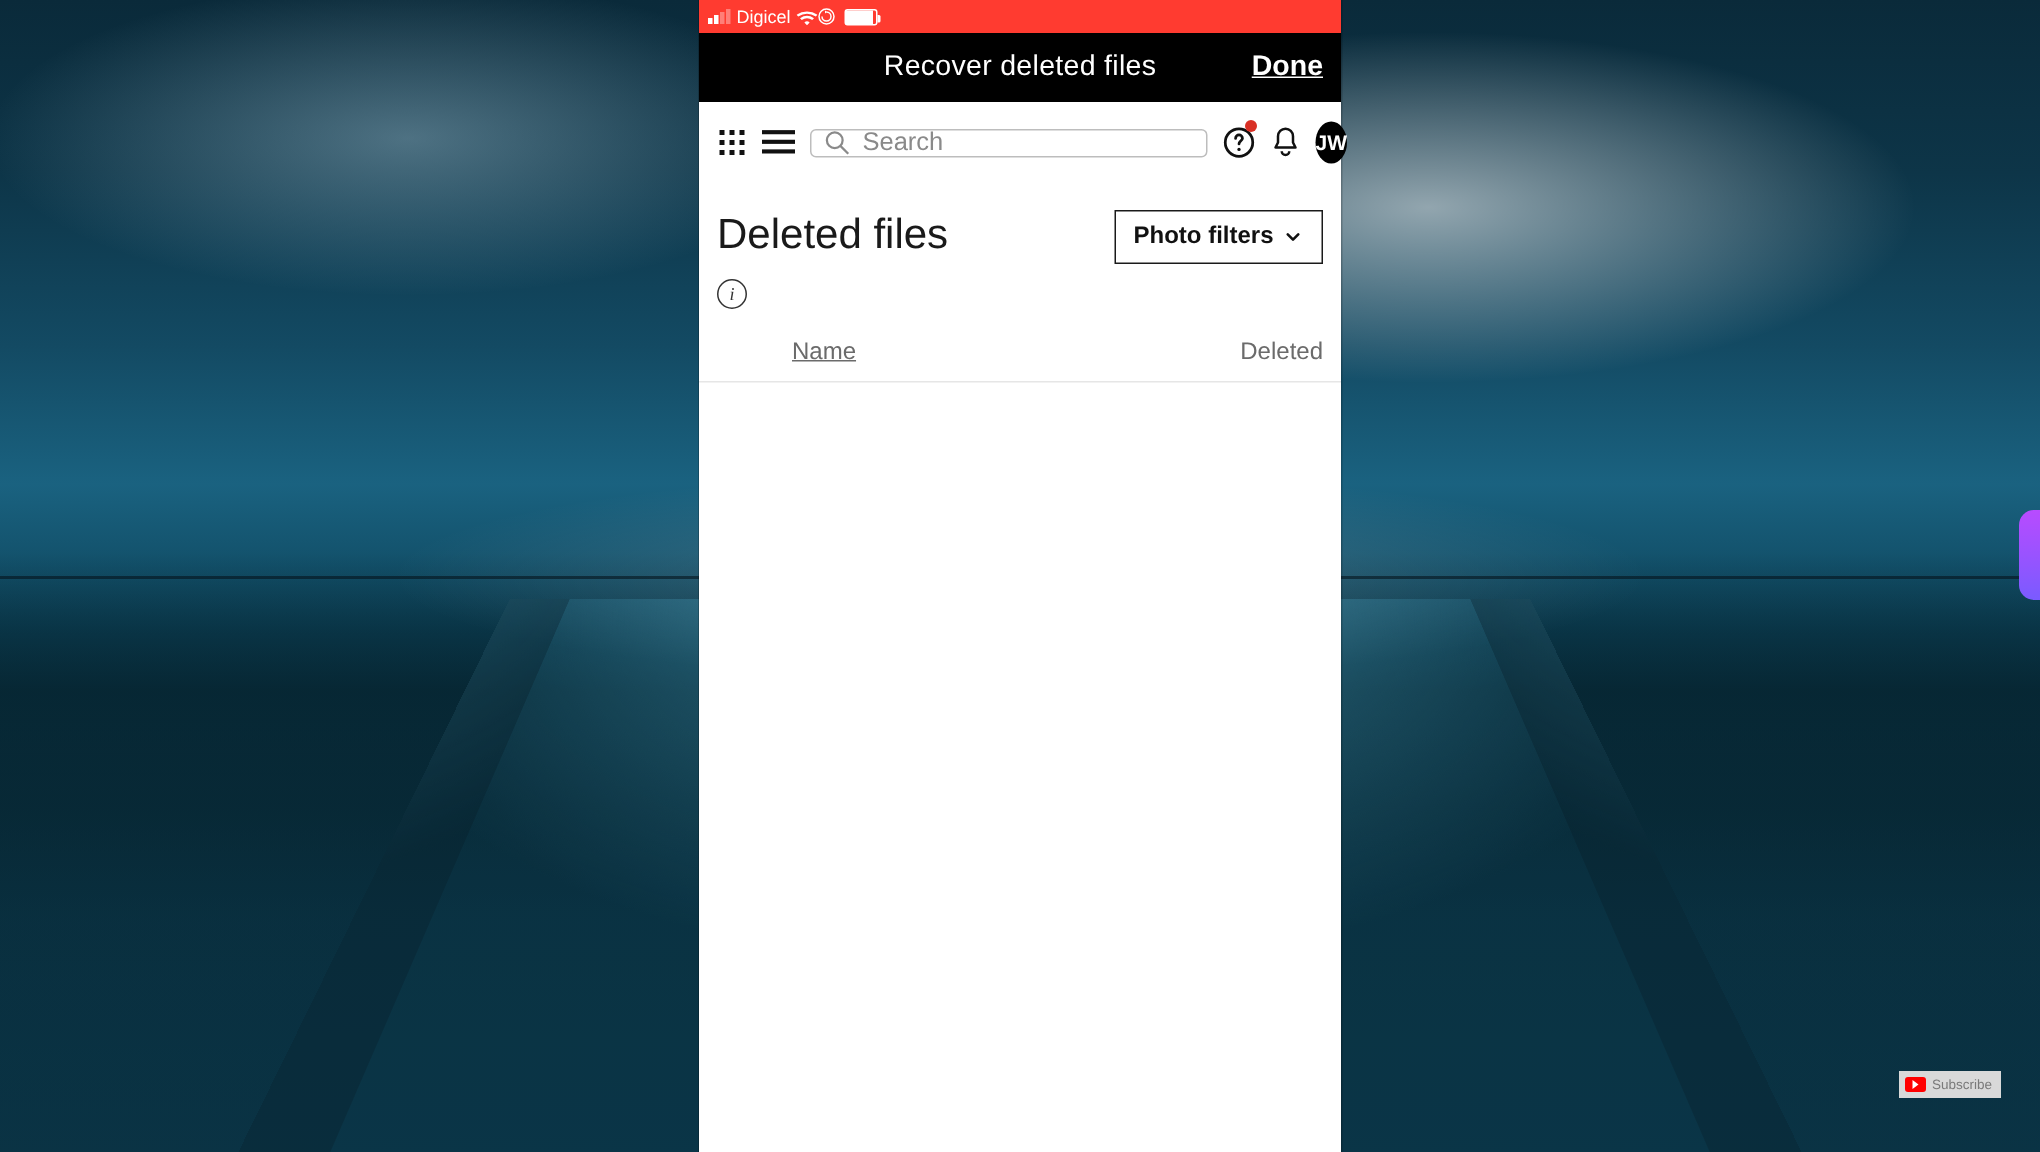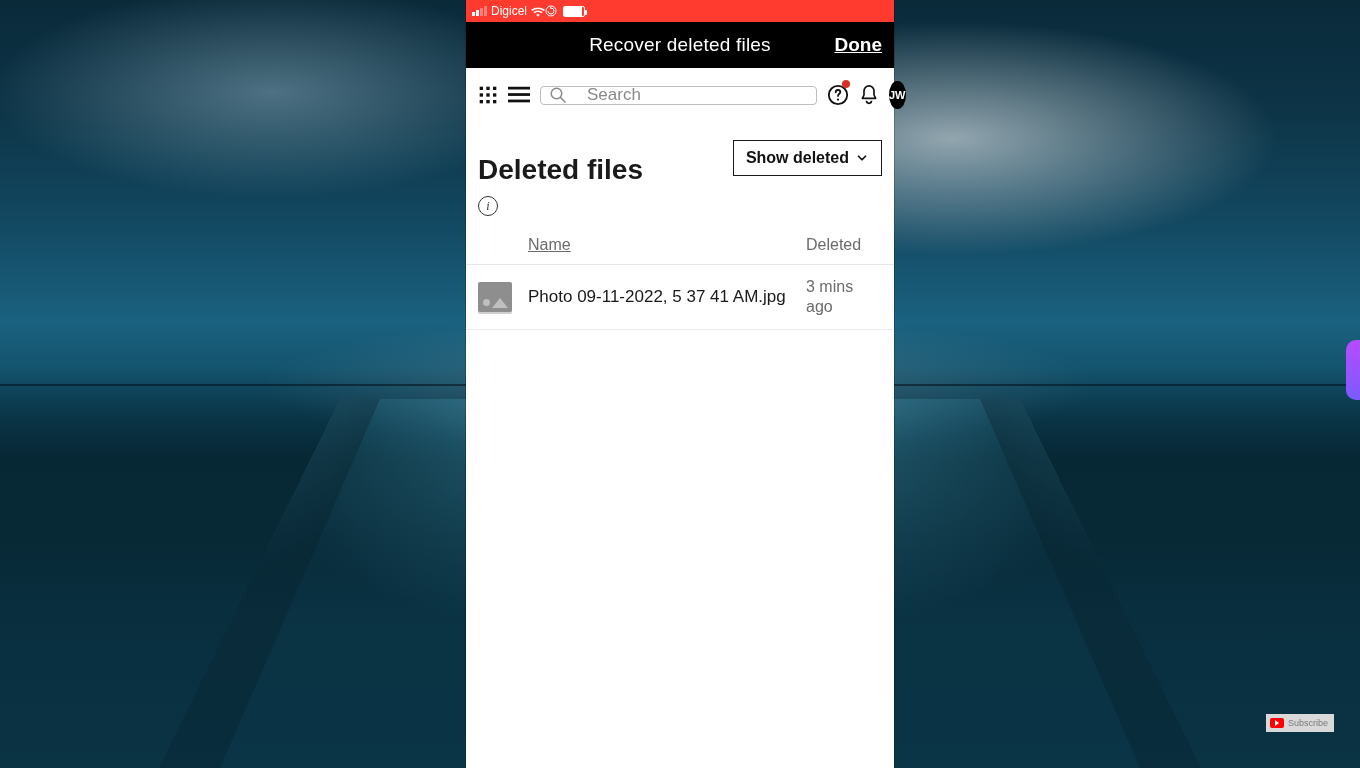--- a/index.html
+++ b/index.html
@@ -100,58 +100,58 @@
     border-bottom: none;
   }
   .icon-btn { width:28px; height:28px; display:flex; align-items:center; justify-content:center; color:#111; cursor:pointer; position:relative;}
   .search-wrap {
     flex:1;
     height:19px;
     border:1.5px solid #bdbdbd;
     border-radius:4px;
     display:flex; align-items:center;
     padding:0 8px;
-    gap:20px;
+    gap:8px;
     color:#6b6b6b;
   }
   .search-wrap input{
     border:none; outline:none; flex:1; font-size:17px; color:#333; background:transparent;
   }
   .search-wrap input::placeholder{ color:#8a8a8a; }
   .help-badge { position:absolute; top:-1px; right:-1px; width:8px; height:8px; background:#d93025; border-radius:50%; }
   .avatar {
     width:28px; height:28px; border-radius:50%; background:#000; color:#fff;
-    display:flex; align-items:center; justify-content:center; font-size:11px; font-weight:600;
+    display:flex; align-items:center; justify-content:center; font-size:14px; font-weight:600;
   }
 
   
   .heading-row{
     display:flex; align-items:flex-start; justify-content:space-between;
     padding: 18px 12px 6px 12px;
   }
-  .page-title{ font-size:28px; font-weight:700; color:#1a1a1a;margin-top:14px; }
+  .page-title{ font-size:28px; font-weight:400; color:#1a1a1a; }
   .filters-btn{
     border:1.5px solid #1a1a1a; background:#fff; color:#111;
     font-size:16px; font-weight:600;
     padding:8px 12px;
     display:flex; align-items:center; gap:6px;
     cursor:pointer;
   }
 
   .info-row{ padding: 4px 12px 10px 12px; }
   .info-icon{ width:20px; height:20px; border:1.5px solid #333; border-radius:50%; display:flex; align-items:center; justify-content:center; font-size:12px; font-style:italic; font-family: Georgia, serif; color:#333;}
 
   
   .thead{
     display:flex; padding: 10px 12px; color:#6b6b6b; font-size:16px;
     border-bottom:1px solid #e6e6e6;
   }
   .th-icon{ width:50px; }
   .th-name{ flex:1;text-decoration:underline; }
-  .th-del{ width:76px; text-align:left; }
+  .th-del{ width:76px; text-align:right; }
 
   
   .trow{
     display:flex; align-items:center; padding:12px 12px; border-bottom:1px solid #ececec;
     cursor:pointer;
   }
   .file-thumb{
     width:34px; height:30px; background:#8e8e8e; border-radius:2px; position:relative; margin-right:16px;
     box-shadow: 0 2px 0 #d0d0d0;
   }
@@ -271,42 +271,37 @@
       </div>
 
       <div class="avatar">
         <span>JW</span>
       </div>
     </div>
 
     <div class="heading-row">
       <h1 class="page-title">Deleted files</h1>
       <button class="filters-btn">
-        <span>Show deleted</span>
+        <span>Photo filters</span>
         <svg width="14" height="14" viewBox="0 0 24 24">
             <path d="M6 9l6 6 6-6" fill="none" stroke="#111" stroke-width="3" stroke-linecap="round" stroke-linejoin="round"></path>
           </svg>
       </button>
     </div>
 
     <div class="info-row">
       <div class="info-icon">i</div>
     </div>
 
     <div class="thead">
       <div class="th-icon"></div>
       <div class="th-name">Name</div>
       <div class="th-del">Deleted</div>
     </div>
 
-    <div class="trow">
-      <div class="file-thumb"></div>
-      <div class="file-name">Photo 09-11-2022, 5 37 41 AM.jpg</div>
-      <div class="file-del">3 mins ago</div>
-    </div>
 
   </div>
 
   <div class="handle"></div>
 
   <div class="subscribe-badge">
     <span class="yt"></span>
     <span>Subscribe</span>
   </div>
 </div>

